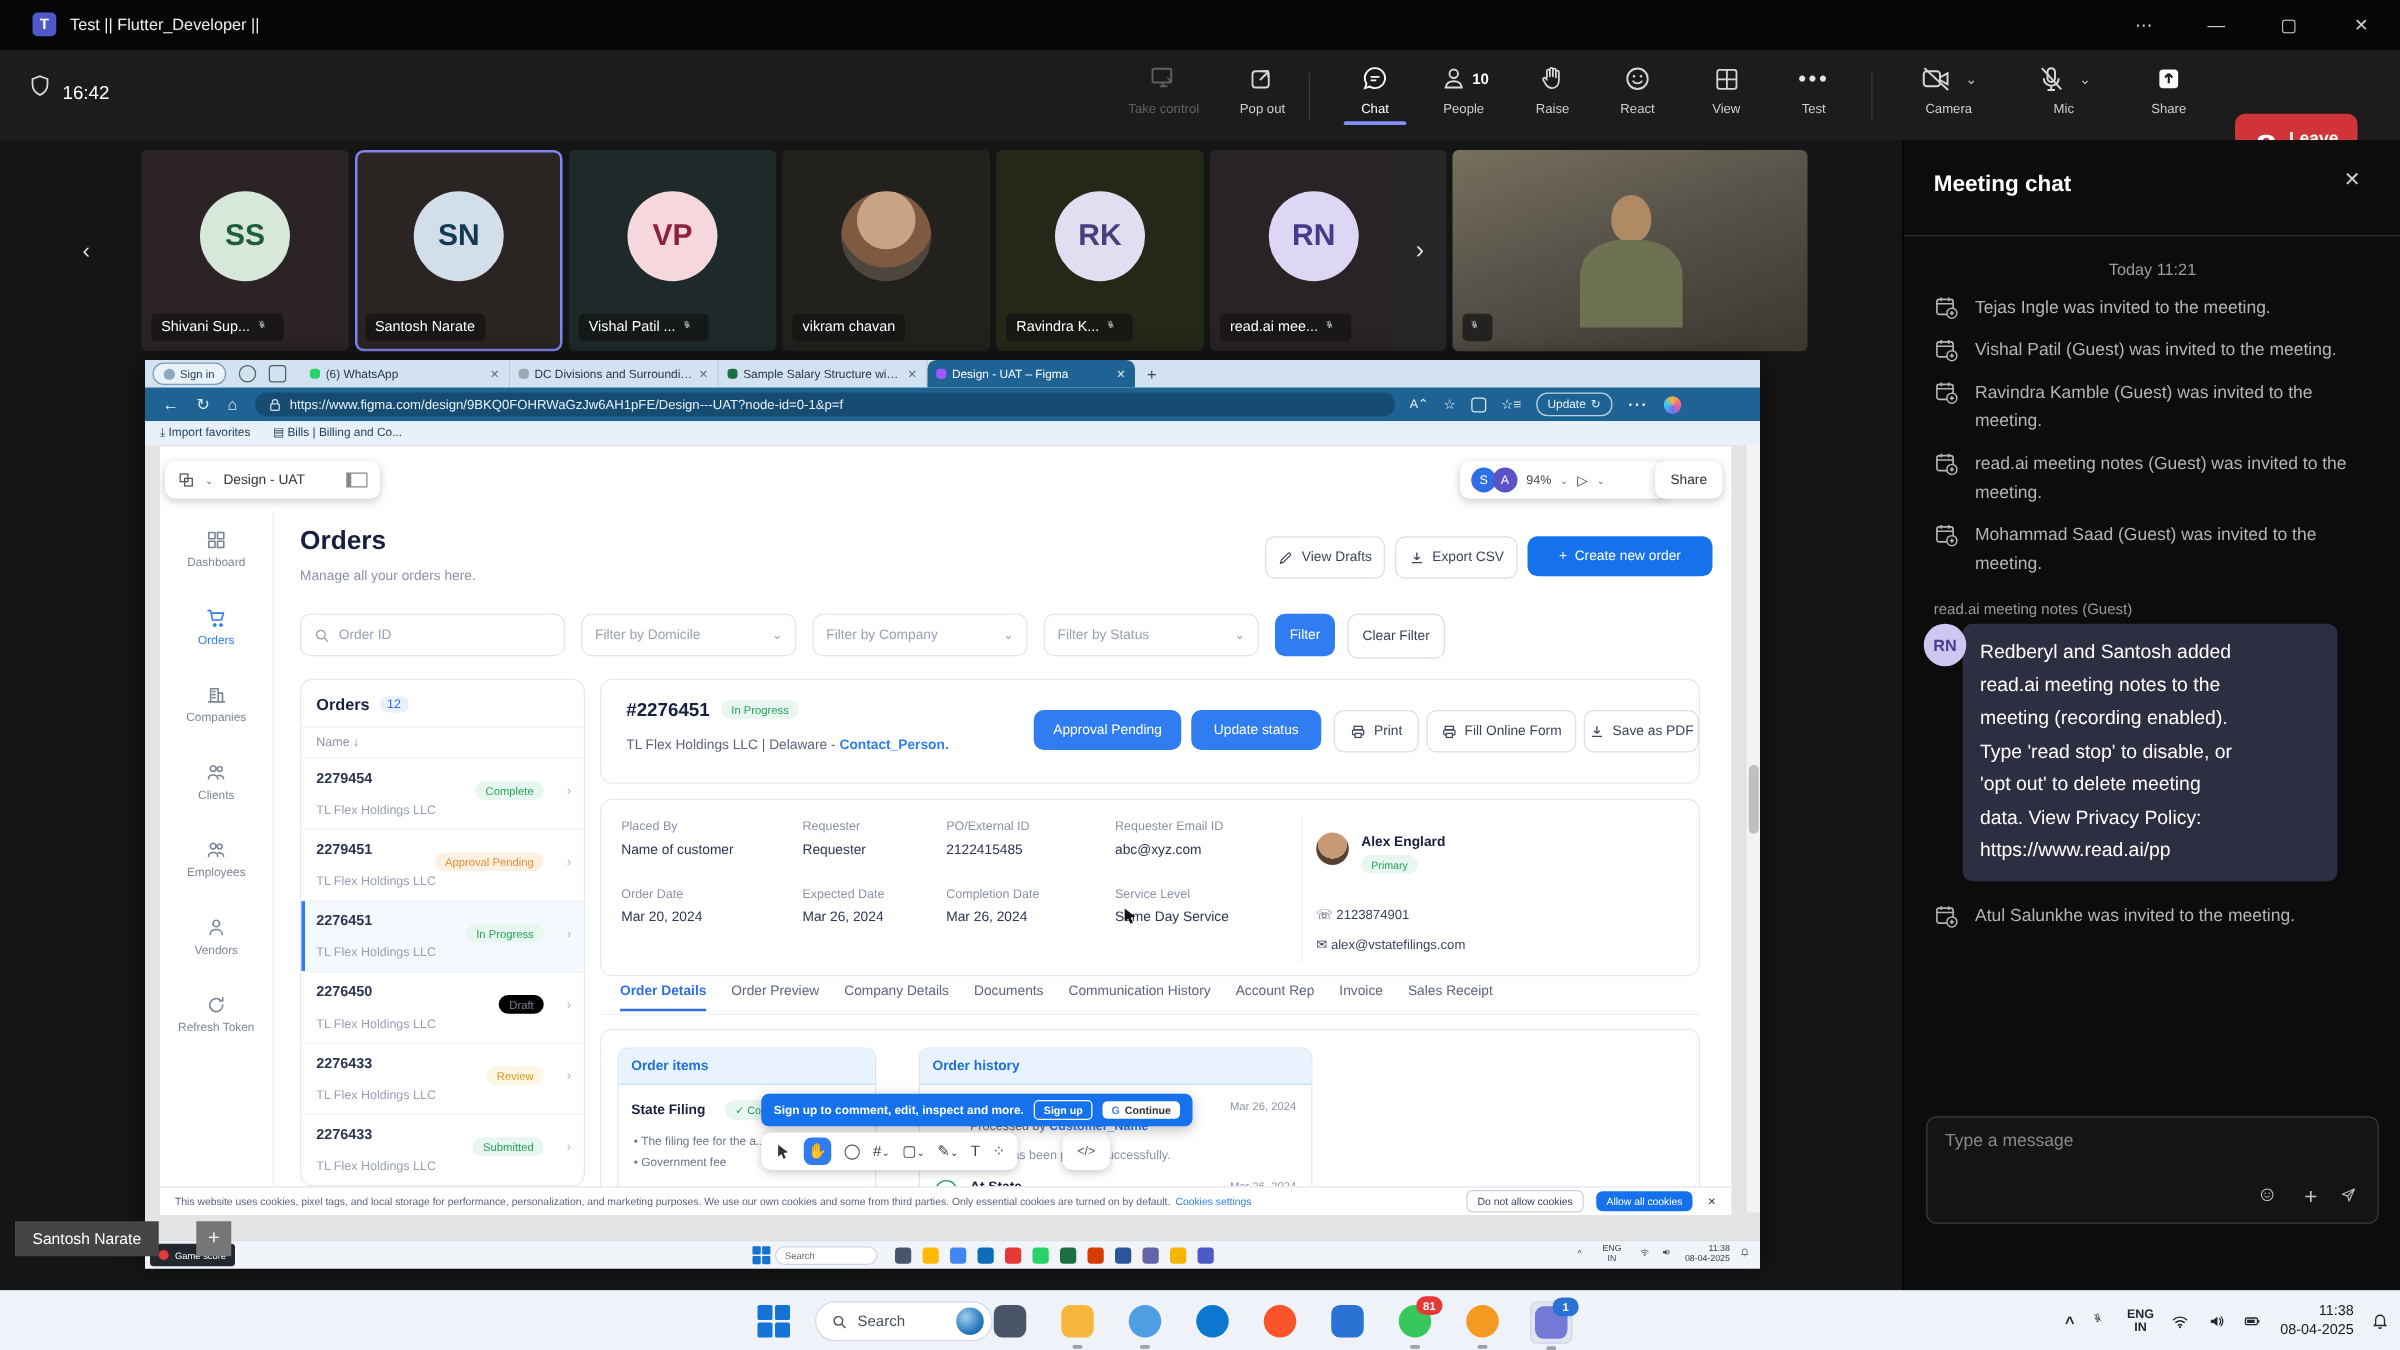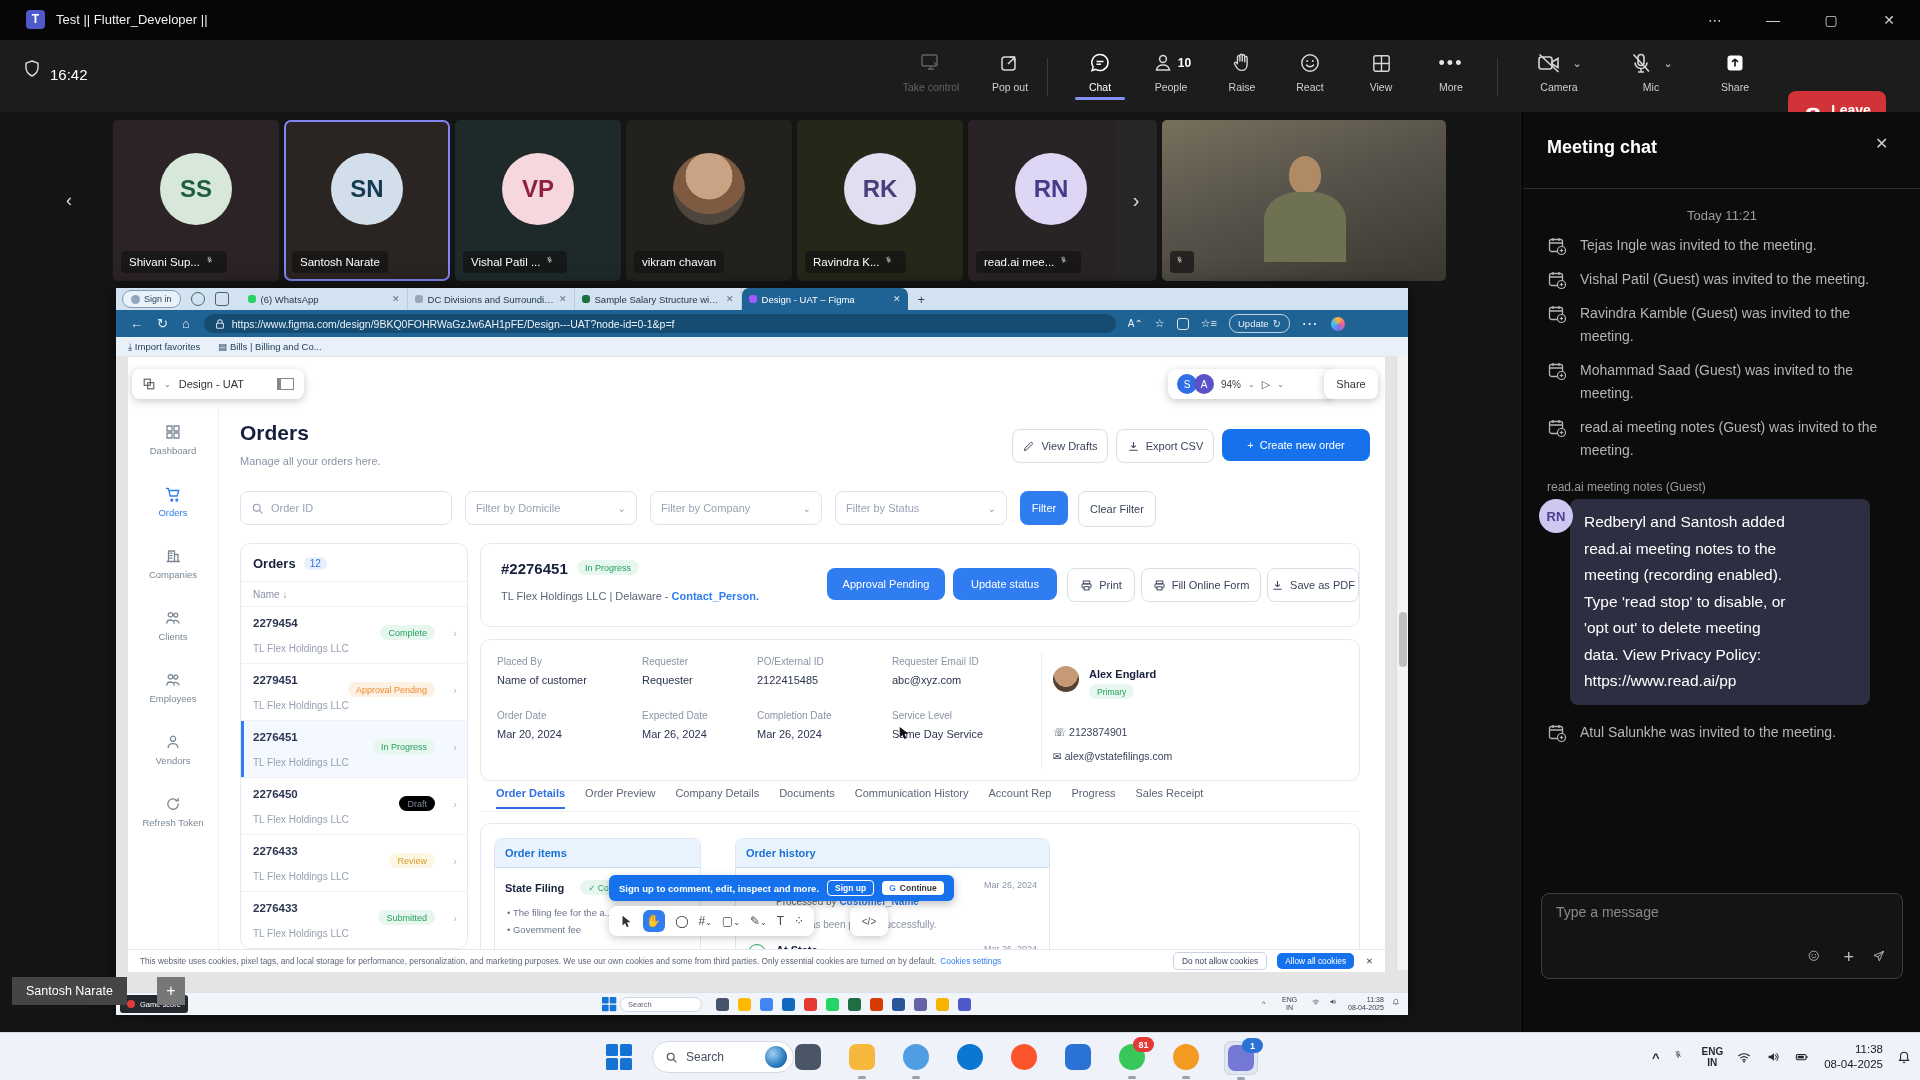--- a/index.html
+++ b/index.html
@@ -349,21 +349,21 @@
   <div class="abs ctrl" style="left:1346px">
     <div class="ico">
         <svg width="23" height="23">
           <use href="#i-grid"></use>
         </svg>
       </div>
     <div class="lbl">View</div>
   </div>
   <div class="abs ctrl" style="left:1416px">
     <div class="ico" style="font-size:18px;letter-spacing:2px;color:#e4e4e4">•••</div>
-    <div class="lbl">More</div>
+    <div class="lbl">Test</div>
   </div>
   <div class="abs vsep" style="left:1497px"></div>
   <div class="abs ctrl" style="left:1512px;width:94px">
     <div class="ico" style="display:flex;gap:10px;align-items:center">
       <svg width="26" height="24">
           <use href="#i-camoff"></use>
         </svg>
       <span class="chev">⌄</span>
     </div>
     <div class="lbl">Camera</div>
@@ -777,21 +777,21 @@
         </div>
 
         <div class="abs" style="left:368px;top:430px;display:flex;gap:20px">
 
         <div class="atab active">Order Details</div>
             <div class="atab">Order Preview</div>
             <div class="atab">Company Details</div>
             <div class="atab">Documents</div>
             <div class="atab">Communication History</div>
             <div class="atab">Account Rep</div>
-            <div class="atab">Progress</div>
+            <div class="atab">Invoice</div>
             <div class="atab">Sales Receipt</div>
           </div>
         <div class="abs" style="left:352px;top:454px;width:880px;height:1px;background:#eef0f5"></div>
 
         <div class="abs card" style="left:352px;top:466px;width:880px;height:150px">
 
           <div class="pcard" style="left:13px;top:14px;width:205px;height:136px">
             <div class="phead">Order items</div>
             <div style="display:flex;align-items:center;gap:16px;padding:12px 10px 4px">
               <b style="font-size:11px;color:#17203d">State Filing</b>
@@ -966,28 +966,28 @@
             <svg class="ci" width="20" height="20" style="color:#b5b5b5">
               <use href="#i-calplus"></use>
             </svg>
             <span>Ravindra Kamble (Guest) was invited to the meeting.</span>
           </div>
 
           <div class="sysmsg">
             <svg class="ci" width="20" height="20" style="color:#b5b5b5">
               <use href="#i-calplus"></use>
             </svg>
-            <span>Mohammad Saad (Guest) was invited to the meeting.</span>
+            <span>read.ai meeting notes (Guest) was invited to the meeting.</span>
           </div>
 
           <div class="sysmsg">
             <svg class="ci" width="20" height="20" style="color:#b5b5b5">
               <use href="#i-calplus"></use>
             </svg>
-            <span>read.ai meeting notes (Guest) was invited to the meeting.</span>
+            <span>Mohammad Saad (Guest) was invited to the meeting.</span>
           </div>
         </div>
       <div class="sender">read.ai meeting notes (Guest)</div>
       <div class="bubrow">
         <div class="rnav">RN</div>
         <div class="bubble">Redberyl and Santosh added
 read.ai meeting notes to the
 meeting (recording enabled).
 Type 'read stop' to disable, or
 'opt out' to delete meeting

